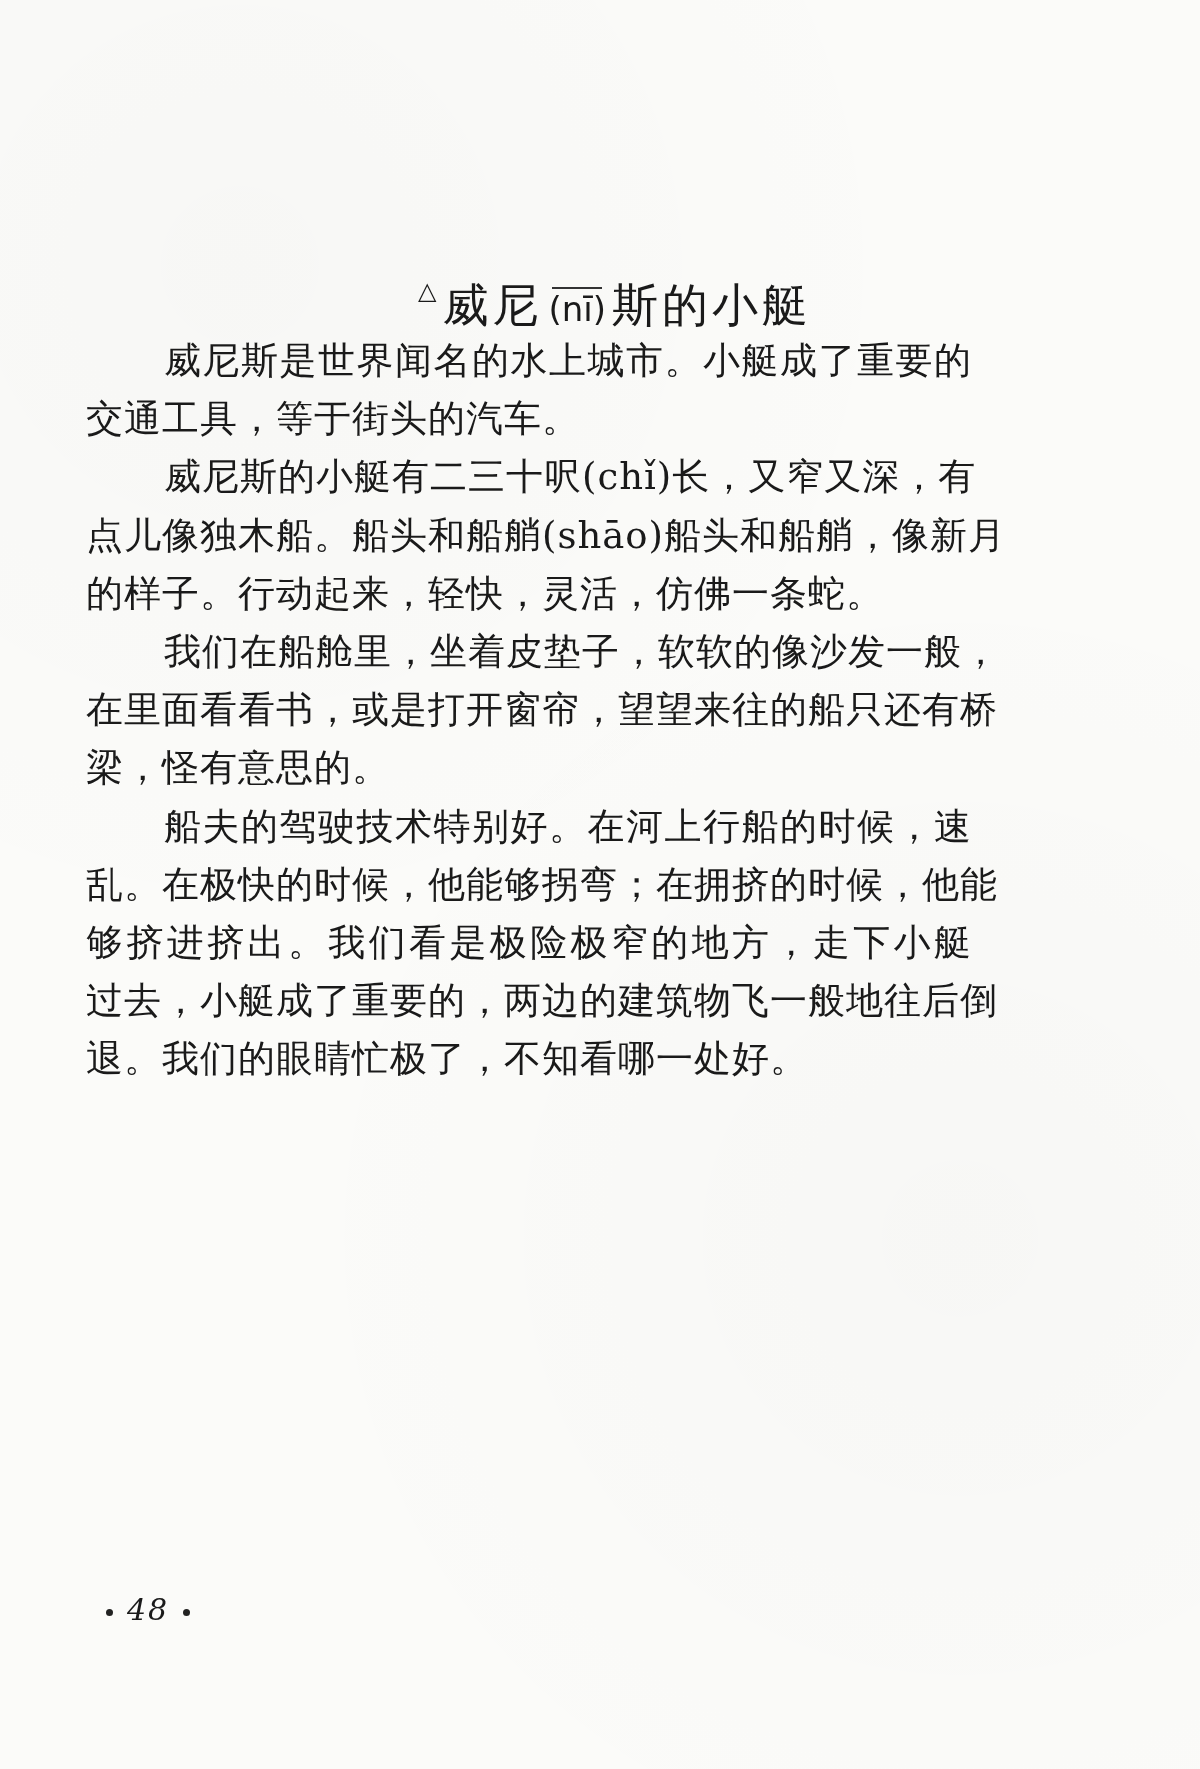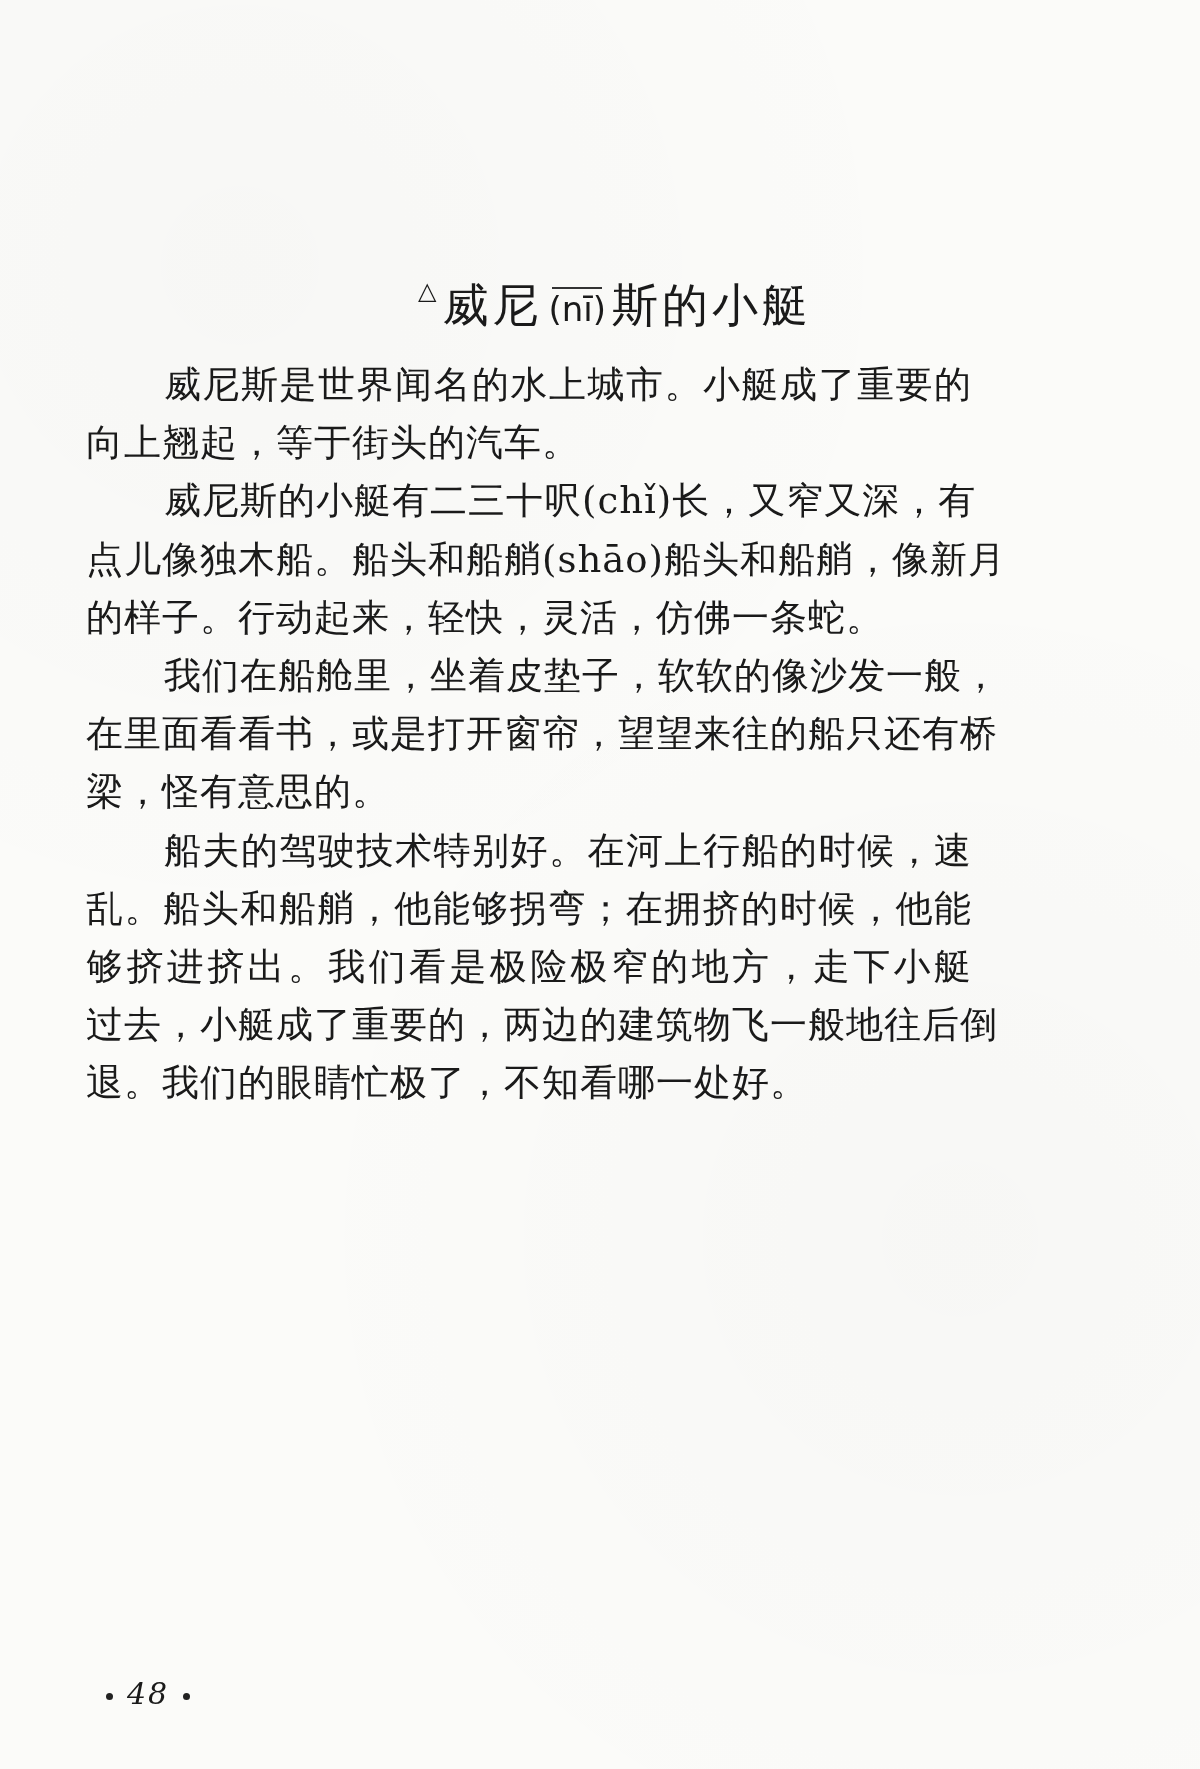--- a/index.html
+++ b/index.html
@@ -52,21 +52,21 @@
     .title .pinyin::before {
       content: "";
       position: absolute;
       left: 10px; right: 10px;
       top: -2px;
       border-top: 2px solid #333;
     }
     .body-text {
       position: absolute;
       left: 86px;
-      top: 356px;
+      top: 332px;
       width: 886px;
     }
     .line {
       display: block;
       font-size: 37px;
       line-height: 58.2px;
       height: 58.2px;
       white-space: nowrap;
       text-align: justify;
       text-align-last: justify;
@@ -74,21 +74,21 @@
     }
     .line.indent {
       padding-left: 78px;
     }
     .line.last {
       text-align-last: left;
     }
     .page-number {
       position: absolute;
       left: 92px;
-      top: 1676px;
+      top: 1592px;
       font-family: "DejaVu Serif", "Liberation Serif", serif;
       font-style: italic;
       font-size: 30px;
       letter-spacing: 2px;
     }
     .page-number .dot {
       display: inline-block;
       width: 7px; height: 7px;
       border-radius: 50%;
       background: #222;
@@ -102,38 +102,38 @@
 <div class="page">
 
   <h1 class="title">
     <span class="mark">△</span><span>威尼</span><span class="pinyin">(nī)</span><span>斯的小艇</span>
   </h1>
 
   <div class="body-text">
 
     <div>
       <span class="line indent">威尼斯是世界闻名的水上城市。小艇成了重要的</span>
-      <span class="line last">向上翘起，等于街头的汽车。</span>
+      <span class="line last">交通工具，等于街头的汽车。</span>
     </div>
 
     <div>
       <span class="line indent">威尼斯的小艇有二三十呎(chǐ)长，又窄又深，有</span>
       <span class="line">点儿像独木船。船头和船艄(shāo)船头和船艄，像新月</span>
       <span class="line last">的样子。行动起来，轻快，灵活，仿佛一条蛇。</span>
     </div>
 
     <div>
       <span class="line indent">我们在船舱里，坐着皮垫子，软软的像沙发一般，</span>
       <span class="line">在里面看看书，或是打开窗帘，望望来往的船只还有桥</span>
       <span class="line last">梁，怪有意思的。</span>
     </div>
 
     <div>
       <span class="line indent">船夫的驾驶技术特别好。在河上行船的时候，速</span>
-      <span class="line">乱。船头和船艄，他能够拐弯；在拥挤的时候，他能</span>
+      <span class="line">乱。在极快的时候，他能够拐弯；在拥挤的时候，他能</span>
       <span class="line">够挤进挤出。我们看是极险极窄的地方，走下小艇</span>
       <span class="line">过去，小艇成了重要的，两边的建筑物飞一般地往后倒</span>
       <span class="line last">退。我们的眼睛忙极了，不知看哪一处好。</span>
     </div>
 
 
   </div>
 
   <div class="page-number">
     <span class="dot"></span><span>48</span><span class="dot"></span>

